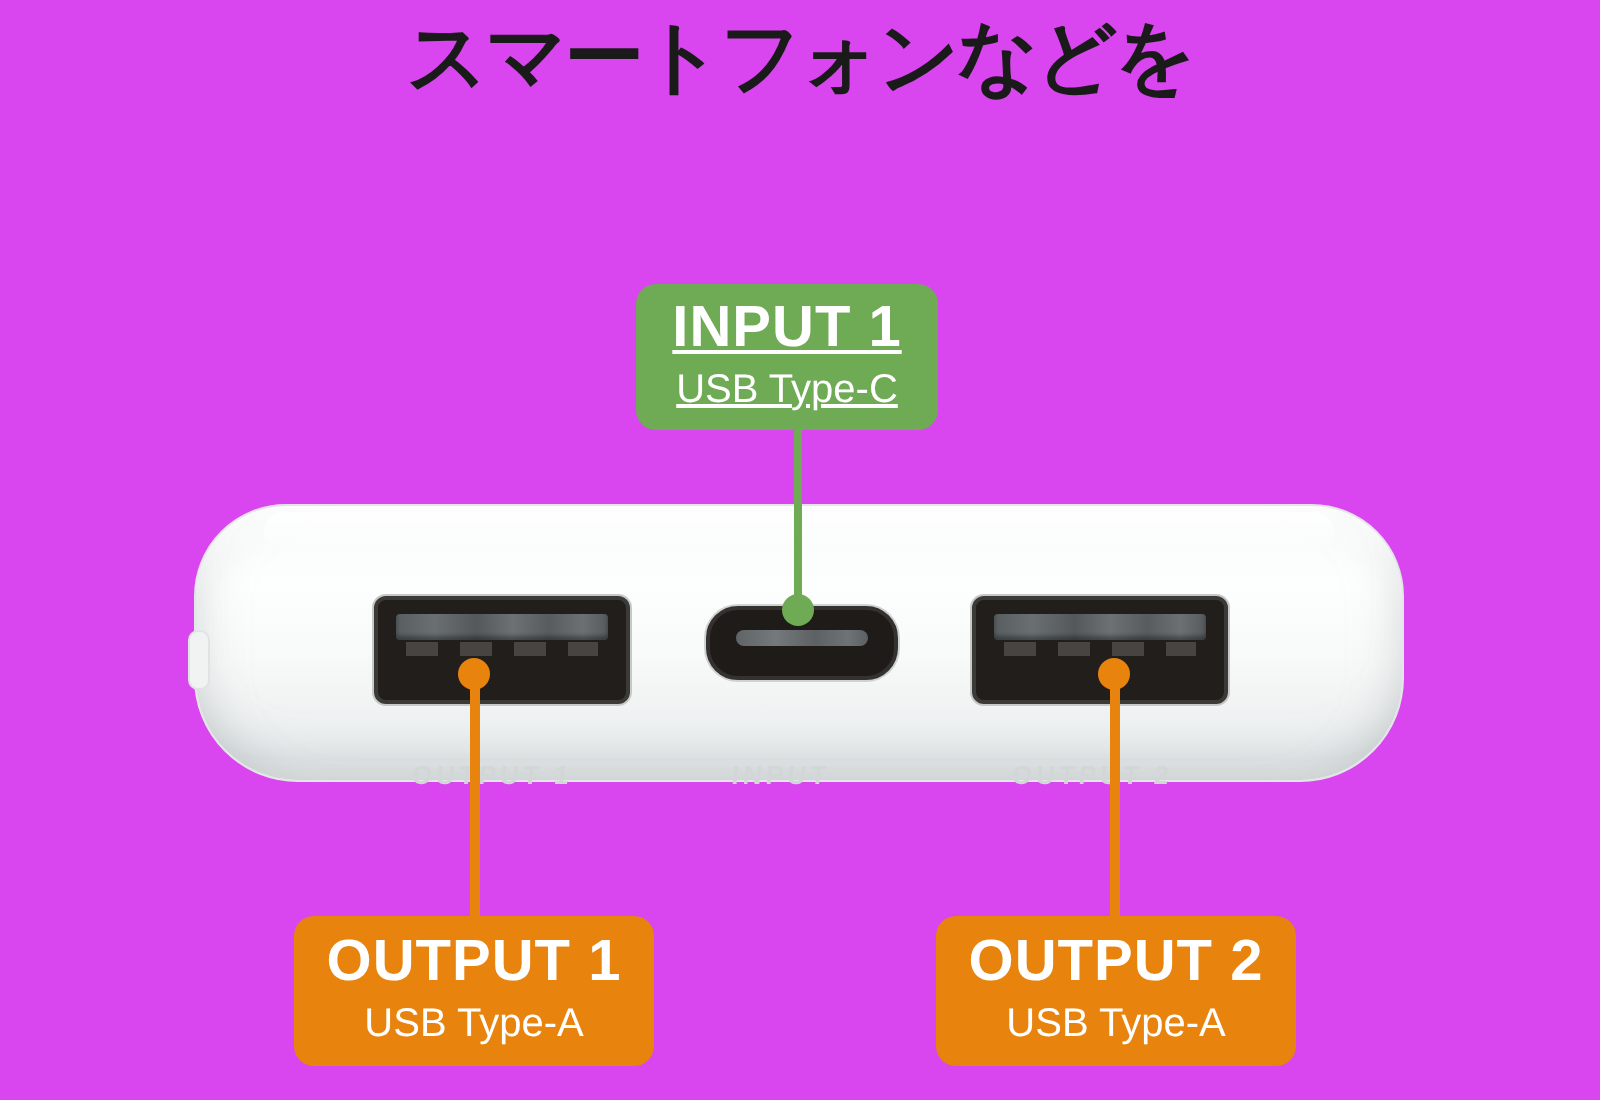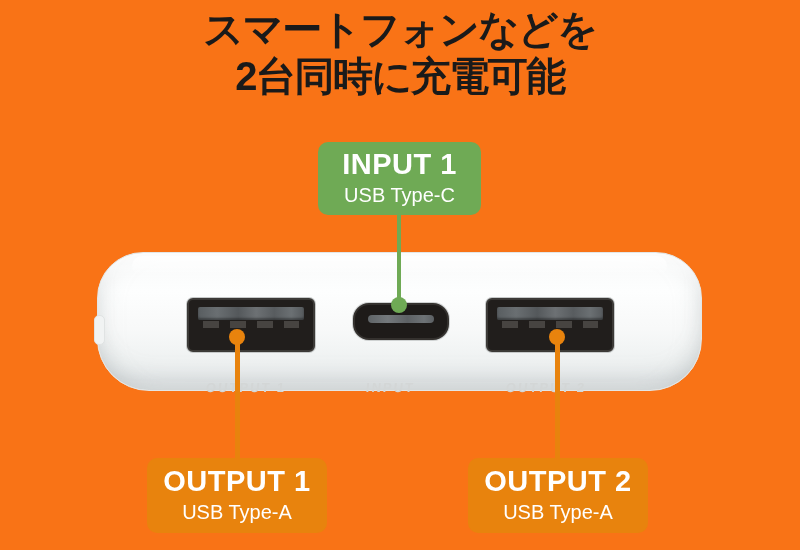--- a/index.html
+++ b/index.html
@@ -3,38 +3,38 @@
 <meta charset="utf-8">
 <style>
   :root{
     --accent-green:#6FAA55;
     --accent-orange:#E8830D;
     --title-text:#1A1A1A;
     --engraving:#D3D6D6;
   }
   html,body{margin:0;padding:0;background:#ffffff;}
   .stage{
-    position:relative;width:800px;height:550px;overflow:hidden;background:#f97316;
+    position:relative;width:800px;height:550px;overflow:hidden;background:#d946ef;
     font-family:"Liberation Sans","DejaVu Sans",sans-serif;
   }
 
   
   .headline{
     position:absolute;top:6px;left:0;width:800px;text-align:center;
     color:var(--title-text);font-weight:600;font-size:40px;line-height:47px;letter-spacing:-1.5px;
   }
 
   
   .callout{
     position:absolute;border-radius:10px;color:#ffffff;text-align:center;
     display:flex;flex-direction:column;justify-content:center;align-items:center;
   }
   .callout .l1{font-weight:700;font-size:29px;line-height:33px;letter-spacing:0.5px;}
   .callout .l2{font-weight:400;font-size:20px;line-height:28px;}
-  .callout.green{background:var(--accent-green);left:318px;top:142px;width:163px;height:73px;}
+  .callout.green{background:var(--accent-green);left:318px;top:142px;width:151px;height:73px;text-decoration:underline;}
   .callout.orange1{background:var(--accent-orange);left:147px;top:458px;width:180px;height:75px;}
   .callout.orange2{background:var(--accent-orange);left:468px;top:458px;width:180px;height:75px;}
 
   
   .pointer-line{position:absolute;z-index:6;}
   .pointer-line.green{left:397px;top:213px;width:4px;height:94px;background:var(--accent-green);}
   .pointer-line.orange-l{left:235px;top:337px;width:5px;height:122px;background:var(--accent-orange);}
   .pointer-line.orange-r{left:555px;top:337px;width:5px;height:122px;background:var(--accent-orange);}
   .pointer-dot{position:absolute;width:16px;height:16px;border-radius:50%;z-index:7;}
   .pointer-dot.green{left:391px;top:297px;background:var(--accent-green);}
@@ -100,21 +100,20 @@
   .engraving.e2{left:268px;}
   .engraving.e3{left:408px;}
 </style>
 </head>
 <body>
 
 <div class="stage">
 
   <div class="headline">
     <div>スマートフォンなどを</div>
-    <div>2台同時に充電可能</div>
   </div>
 
   <div class="device">
     <div class="side-button"></div>
     <div class="device-top-highlight"></div>
 
     <div class="usb-a port1">
       <div class="tongue"></div>
       <div class="tabs"></div>
     </div>

